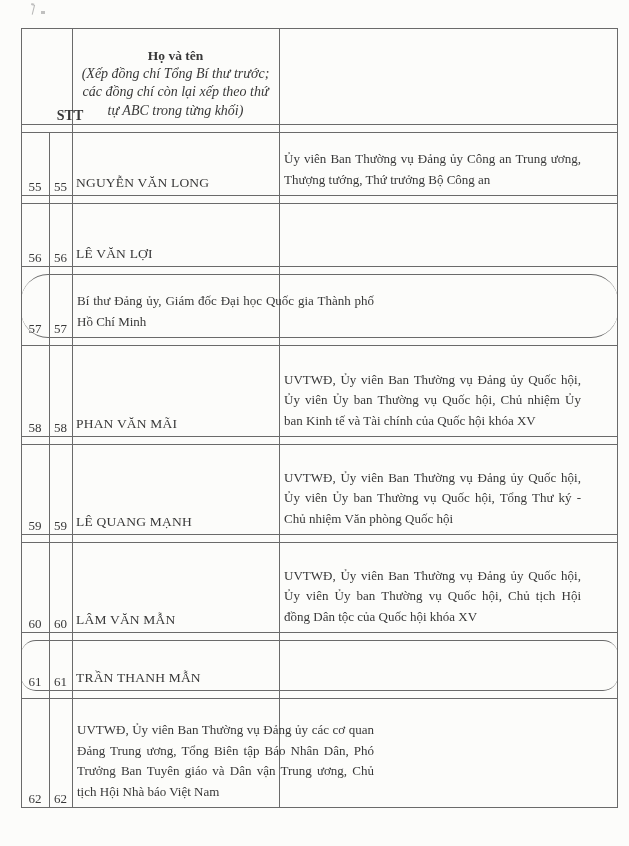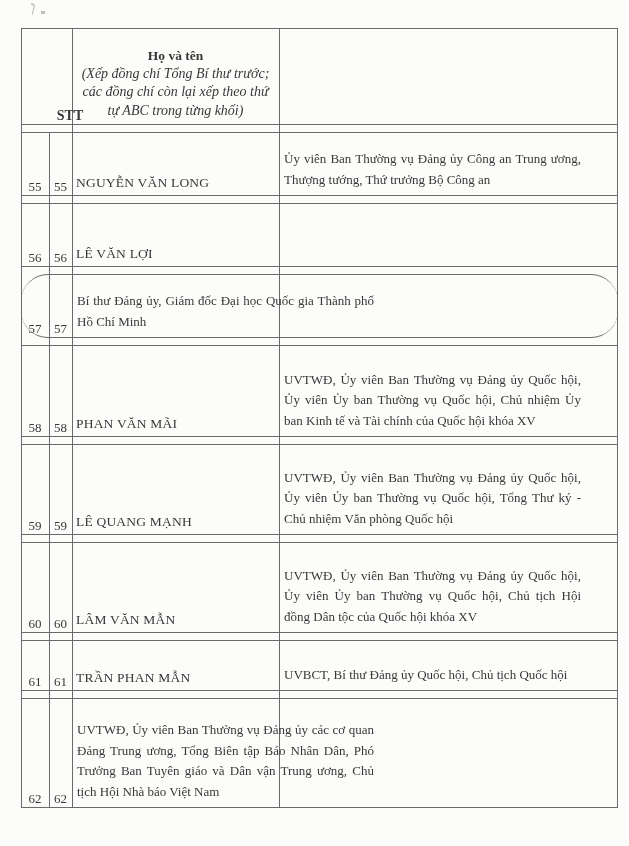--- a/index.html
+++ b/index.html
@@ -114,21 +114,21 @@
   }
   .h-title { font-weight: bold; font-size: 13.5px; line-height: 18px; }
   .h-note  { font-style: italic; font-size: 14px; line-height: 18.5px; }
   
   .r0 { min-height: 64px; }
   .r1 { min-height: 64px; }
   .r2 { min-height: 64px; border-radius: 27px; }
   .r3 { min-height: 92px; }
   .r4 { min-height: 91px; }
   .r5 { min-height: 91px; }
-  .r6 { min-height: 51px; }
+  .r6 { min-height: 51px; border-radius: 15px; }
   .r7 { min-height: 110px; }
 </style>
 </head>
 <body>
 
 <div class="page">
 
   <span class="pen-mark-1"></span>
   <span class="pen-mark-2"></span>
 
@@ -234,24 +234,21 @@
     </div>
 
     <div class="row r6">
       <div class="cell c-stt">
           <span class="num">61</span>
         </div>
       <div class="cell c-stt2">
           <span class="num">61</span>
         </div>
       <div class="cell c-name">
-          <span class="name-text">TRẦN PHAN MẪN</span>
-        </div>
-      <div class="cell c-pos">
-          <span class="pos-text">UVBCT, Bí thư Đảng ủy Quốc hội, Chủ tịch Quốc hội</span>
+          <span class="name-text">TRẦN THANH MẪN</span>
         </div>
     </div>
 
     <div class="row r7">
       <div class="cell c-stt">
           <span class="num">62</span>
         </div>
       <div class="cell c-stt2">
           <span class="num">62</span>
         </div>

